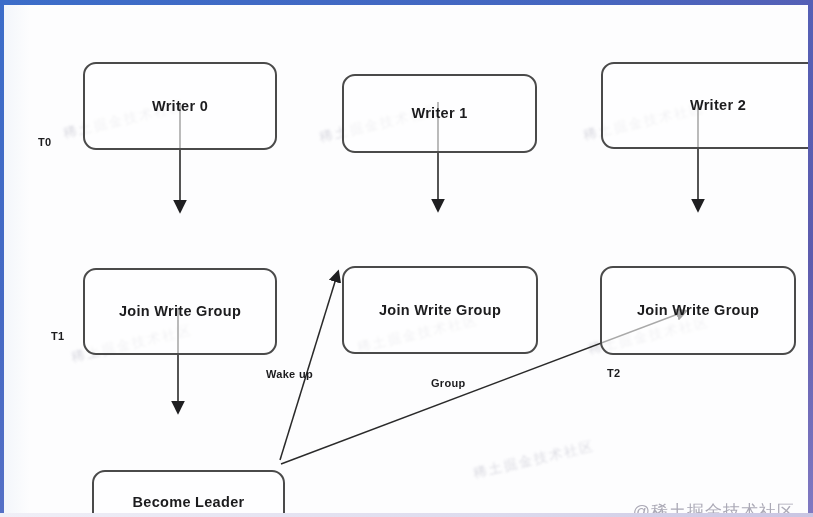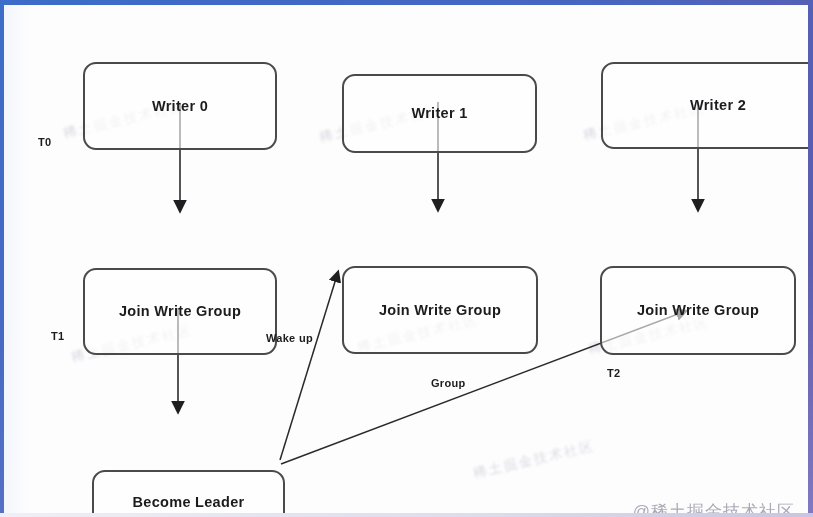--- a/index.html
+++ b/index.html
@@ -60,21 +60,21 @@
     font-size: 11px;
     font-weight: 600;
     color: #1c1c1e;
     letter-spacing: .3px;
     white-space: nowrap;
     z-index: 3;
   }
   #lbl-t0     { left:38px;  top:136px; }
   #lbl-t1     { left:24px;  top:330px;margin-left:27px; }
   #lbl-t2     { left:607px; top:367px; }
-  #lbl-wakeup-1 { left:266px; top:332px; }
+  #lbl-wakeup-1 { left:266px; top:368px; }
   #lbl-wakeup-2 { left:431px; top:377px; }
   
   svg.edges { position:absolute; left:0; top:0; width:813px; height:517px; z-index:1; }
   
   .corner-watermark {
     position: absolute;
     right: 18px; top: 477px;
     font-size: 17px;
     color: #aba9b6;
     letter-spacing: 1px;

